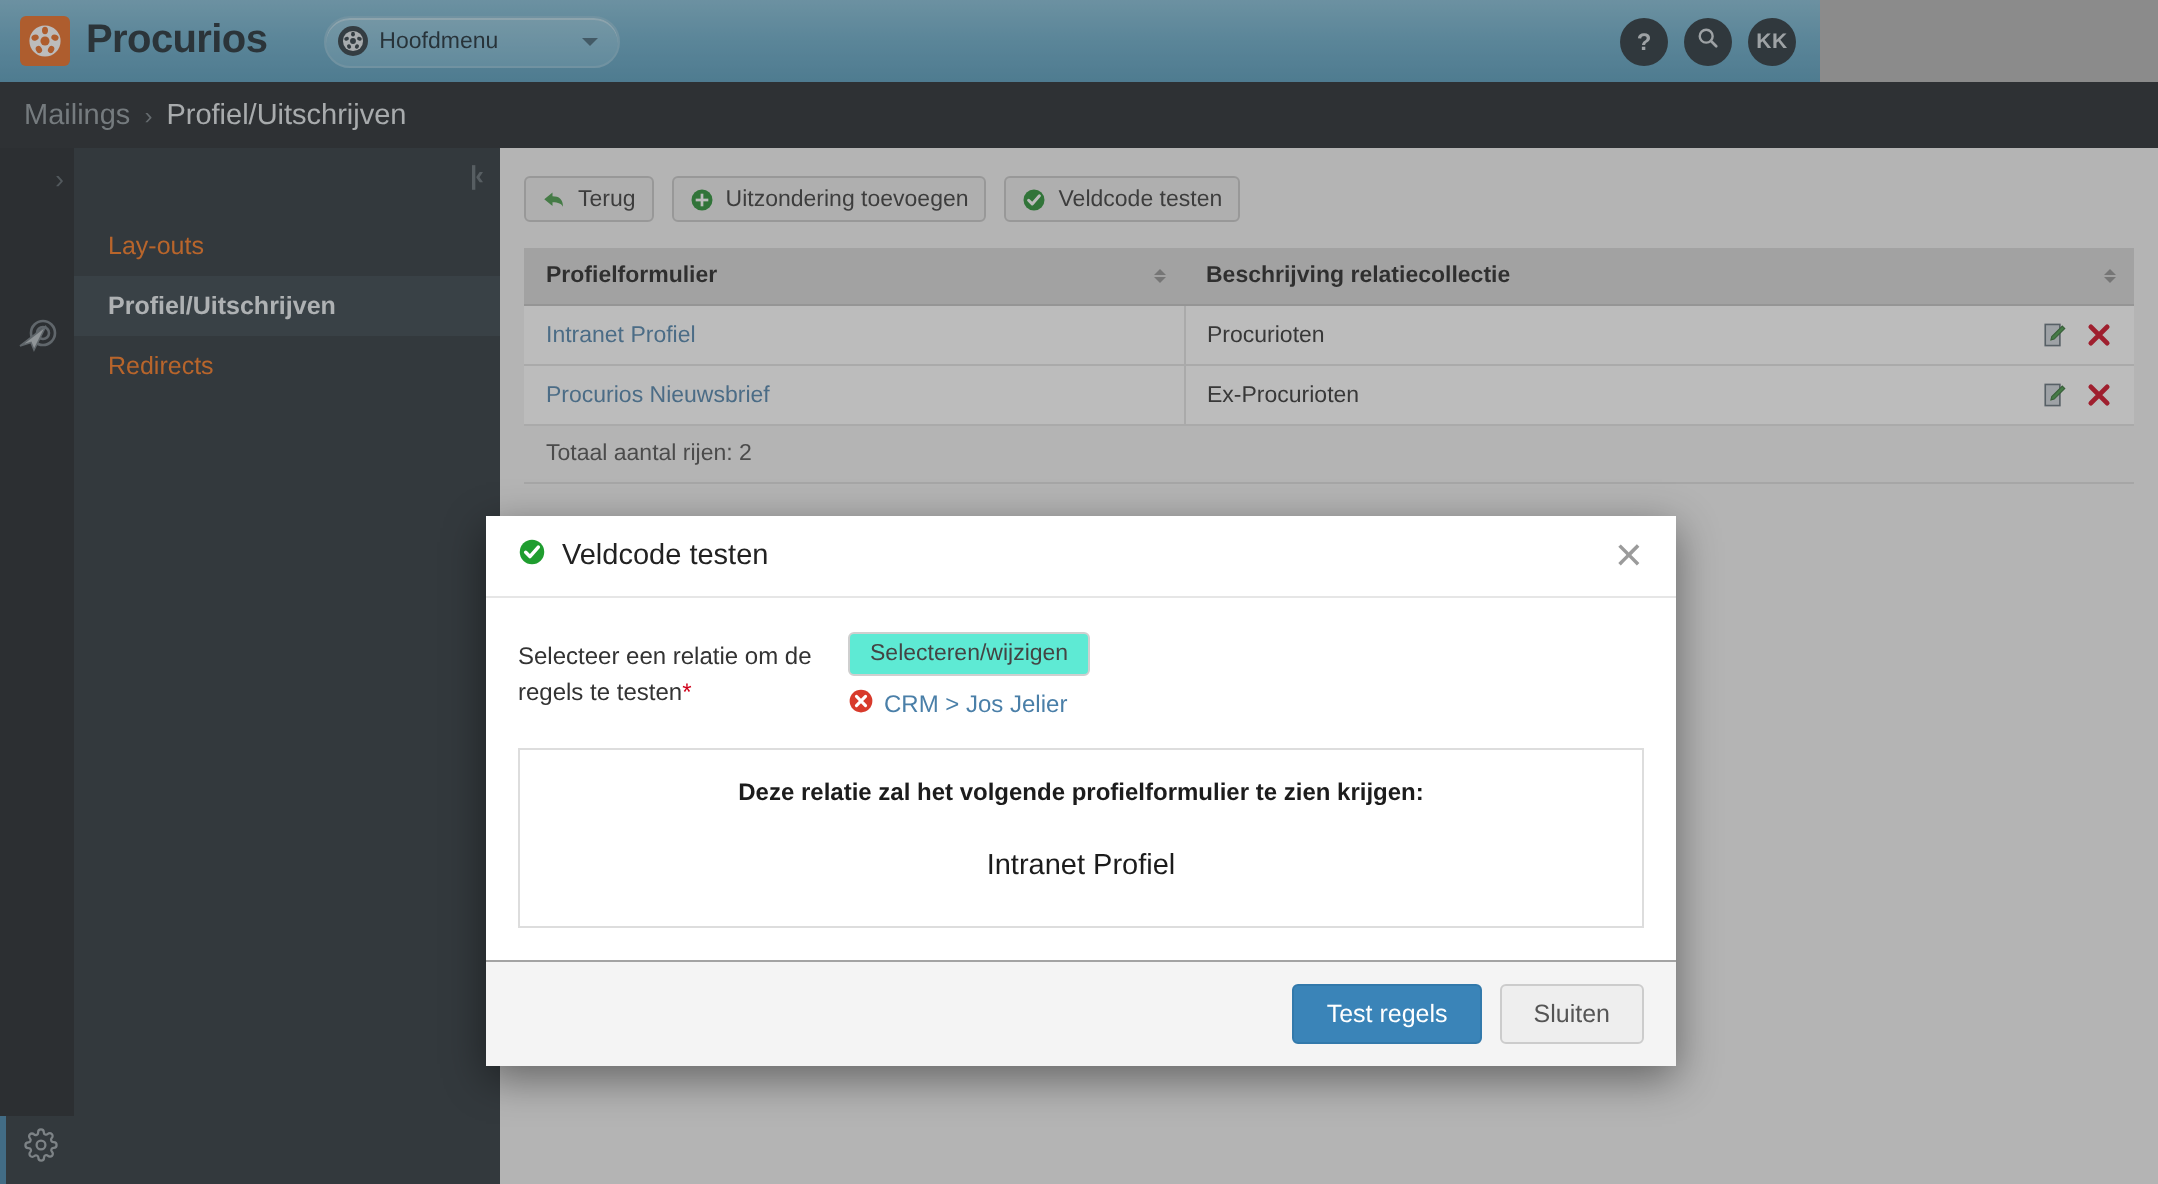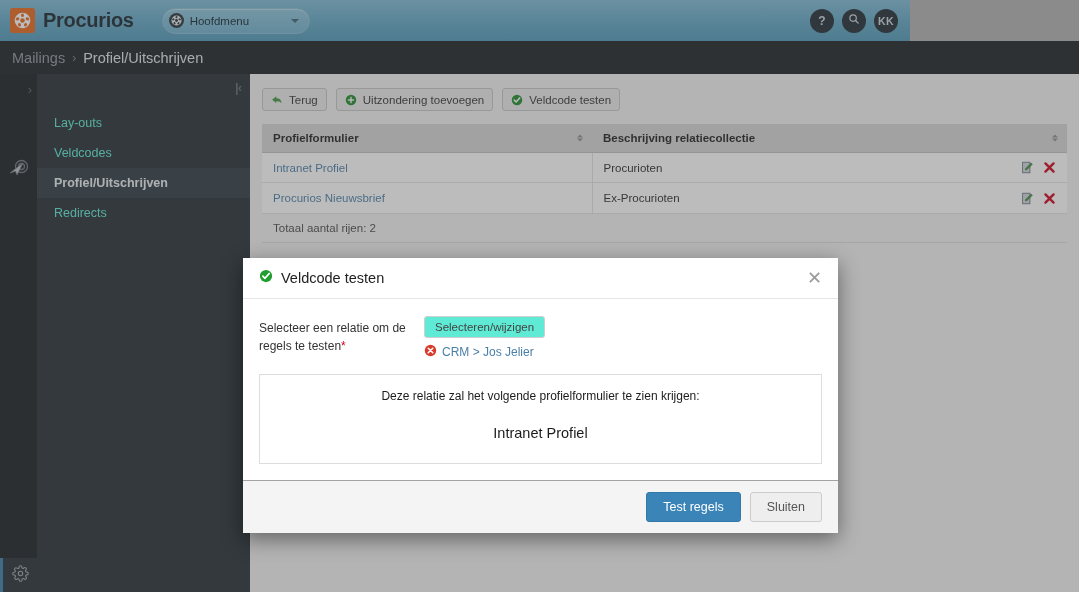--- a/index.html
+++ b/index.html
@@ -90,21 +90,21 @@
     position: absolute; top: 74px; left: 37px; width: 213px; height: 518px;
     background: #232c33;
   }
   #subnav-collapse {
     position: absolute; top: 6px; right: 9px; font-size: 13px; color: #5d686f;
     font-weight: bold; letter-spacing: -1px;
   }
   #subnav-list { padding-top: 34px; }
   .nav-item {
     height: 30px; display: flex; align-items: center; padding-left: 17px;
-    font-size: 12.5px; color: #5eead4;
+    font-size: 12.5px; color: #f97316;
   }
   .nav-item.active {
     background: #2d3942; color: #e9eef1; font-weight: bold;
   }
 
   
   #content {
     position: absolute; top: 74px; left: 250px; width: 829px; height: 518px;
     background: #f2f2f2;
   }
@@ -183,21 +183,21 @@
   }
   #relation-line {
     margin-top: 6px; display: flex; align-items: center; gap: 5px;
     font-size: 12px;
   }
   #relation-link { color: #4a7fa8; text-decoration: none; }
   #result-box {
     margin-top: 14px; border: 1px solid #ddd; background: #fff;
     padding: 14px 10px 22px 10px; text-align: center;
   }
-  #result-heading { font-size: 12px; font-weight: normal; color: #1c1c1c; }
+  #result-heading { font-size: 12px; font-weight: bold; color: #1c1c1c; }
   #result-value { margin-top: 22px; font-size: 14.5px; color: #1c1c1c; }
   #modal-foot {
     background: #f4f4f4; border-top: 1px solid #a3a3a3;
     padding: 11px 16px; display: flex; justify-content: flex-end; gap: 9px;
   }
   .btn-primary {
     background: #3a84b8; border: 1px solid #3279ab; border-radius: 3px;
     color: #fff; font-size: 12.5px; padding: 7px 16px;
   }
   .btn-default {
@@ -286,23 +286,20 @@
       </svg>
     </span>
   </div>
 </div>
 
 <div id="subnav">
   <span id="subnav-collapse">|‹</span>
   <div id="subnav-list">
     <div class="nav-item">
       <span>Lay-outs</span>
-    </div>
-    <div class="nav-item">
-      <span>Veldcodes</span>
     </div>
     <div class="nav-item active">
       <span>Profiel/Uitschrijven</span>
     </div>
     <div class="nav-item">
       <span>Redirects</span>
     </div>
   </div>
 </div>
 

